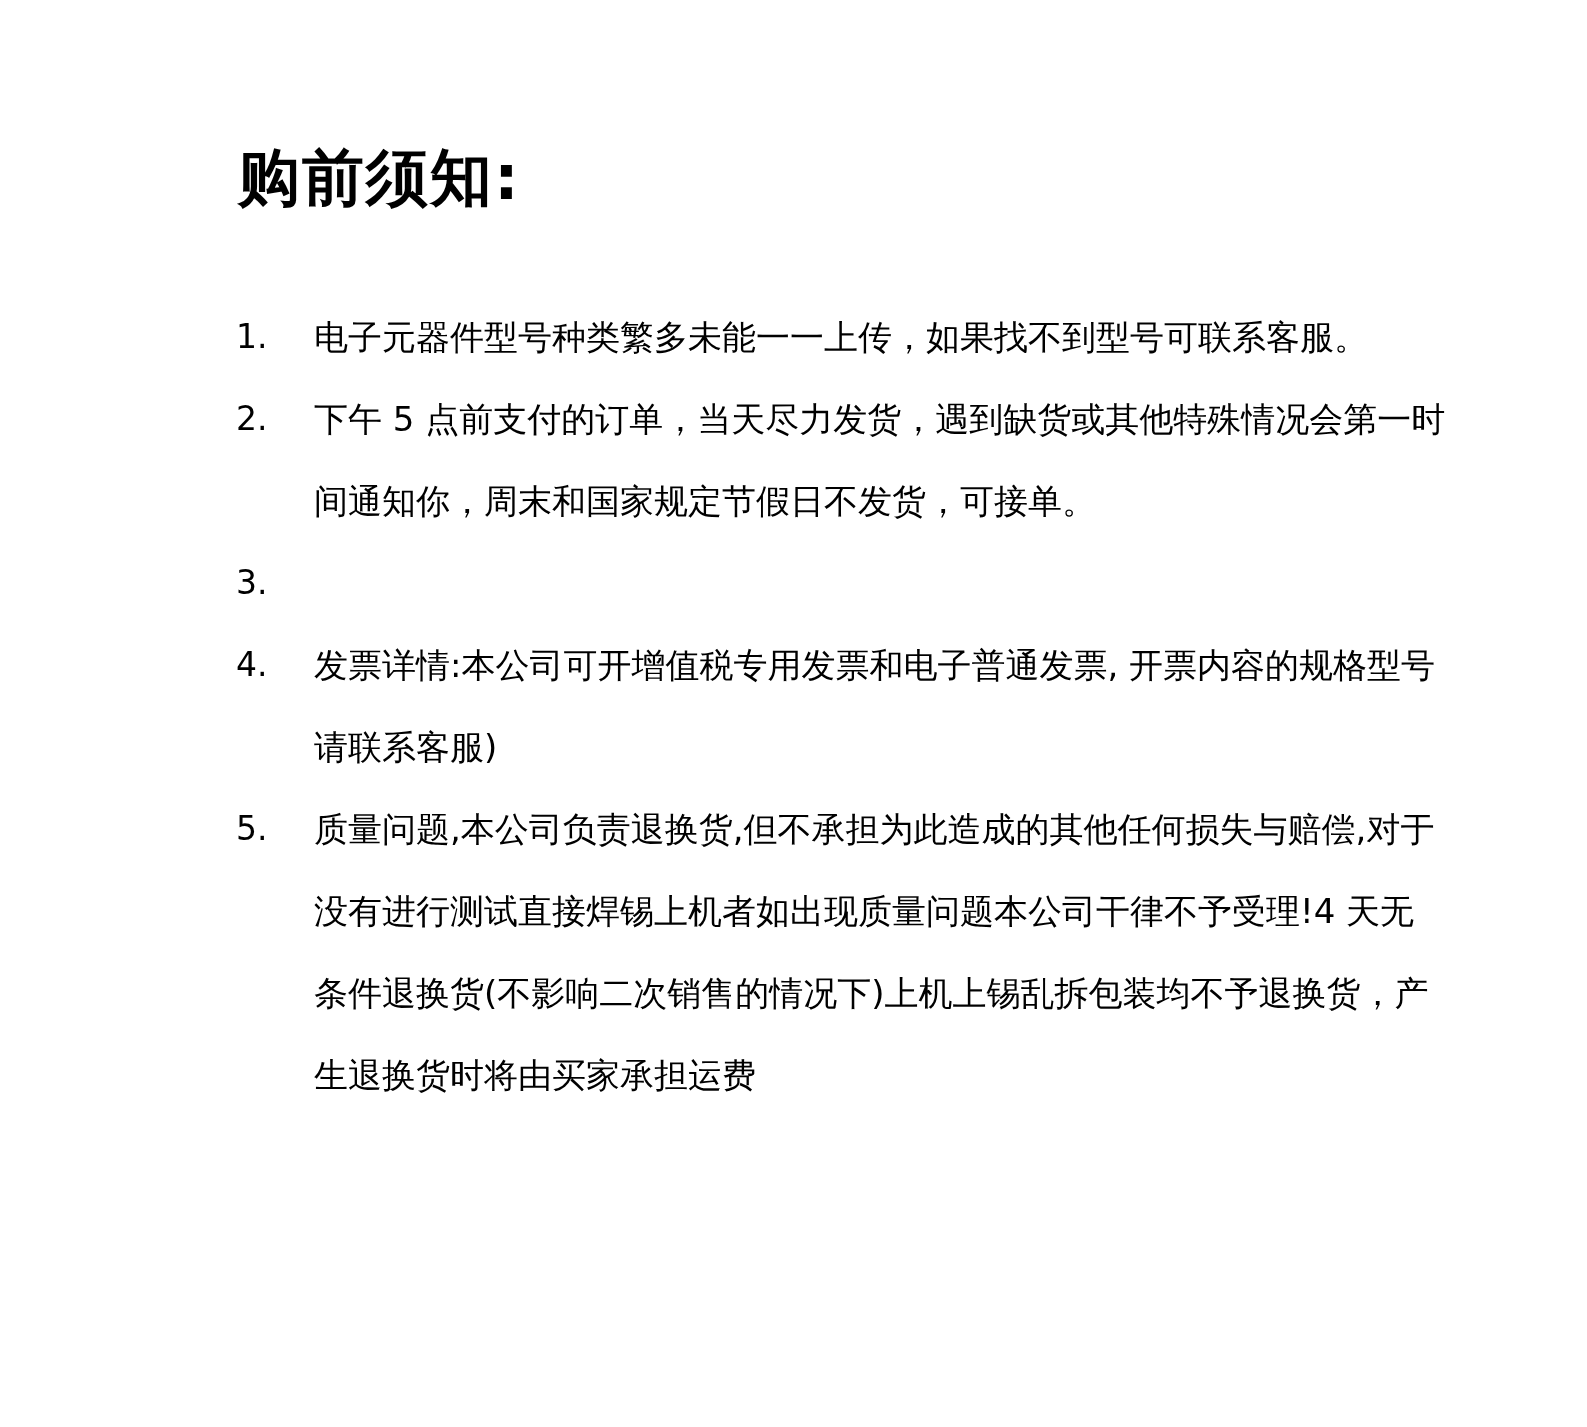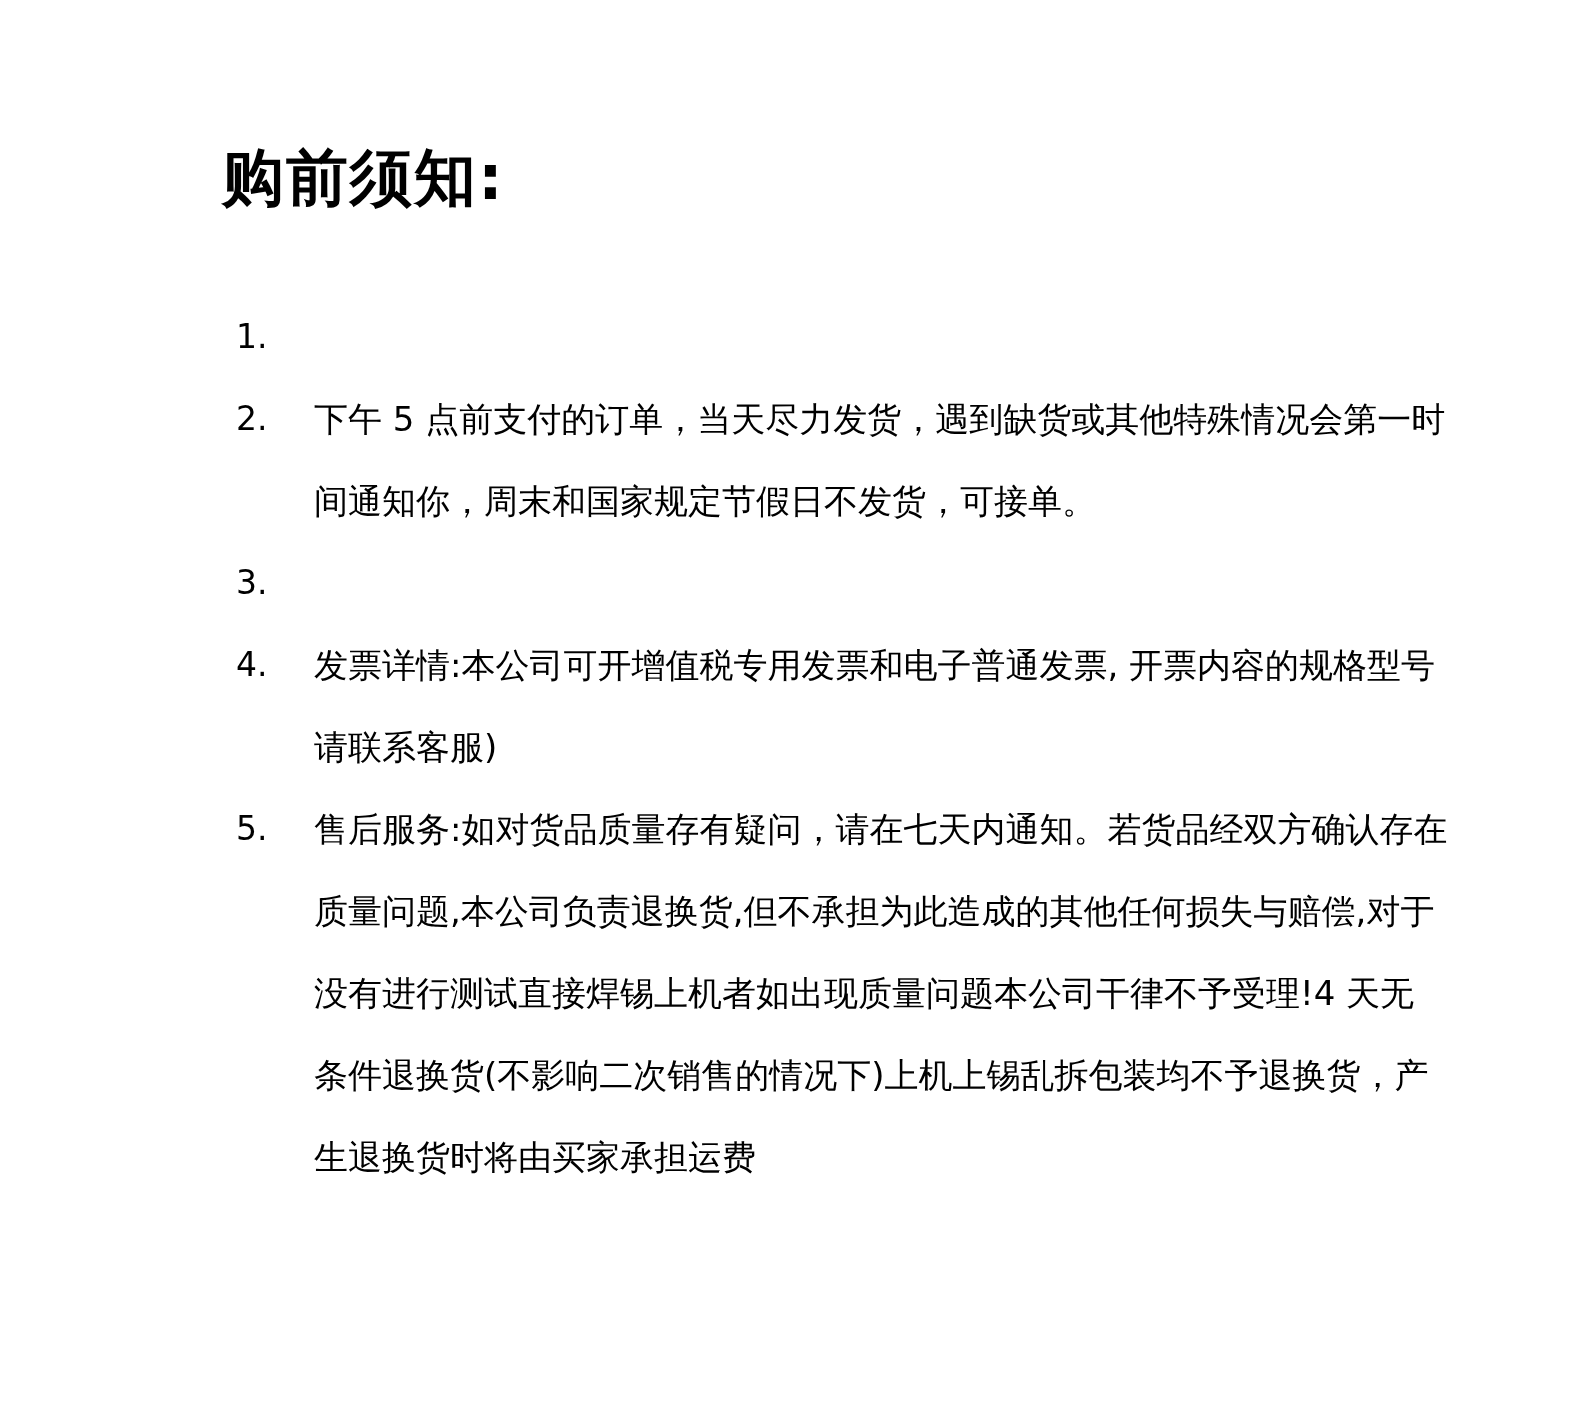--- a/index.html
+++ b/index.html
@@ -15,21 +15,21 @@
     overflow: hidden;
   }
   .page {
     position: relative;
     width: 1587px;
     height: 1427px;
     background: #ffffff;
   }
   .title {
     position: absolute;
-    left: 222px;
+    left: 238px;
     top: 142px;
     margin: 0;
     font-size: 62px;
     line-height: 1.15;
     font-weight: 700;
     letter-spacing: 2px;
     white-space: nowrap;
   }
   .notice-list {
     position: absolute;
@@ -58,20 +58,23 @@
   }
 </style>
 </head>
 <body>
 
 <div class="page">
   <h1 class="title">购前须知:</h1>
   <ol class="notice-list" id="notice-list">
       <li class="item">
         <span class="num">1.</span>
+        <div class="body">
+          <div class="line">电子元器件型号种类繁多未能一一上传，如果找不到型号可联系客服。</div>
+        </div>
       </li>
       <li class="item">
         <span class="num">2.</span>
         <div class="body">
           <div class="line">下午 5 点前支付的订单，当天尽力发货，遇到缺货或其他特殊情况会第一时</div>
           <div class="line">间通知你，周末和国家规定节假日不发货，可接单。</div>
         </div>
       </li>
       <li class="item">
         <span class="num">3.</span>
@@ -79,21 +82,20 @@
       <li class="item">
         <span class="num">4.</span>
         <div class="body">
           <div class="line">发票详情:本公司可开增值税专用发票和电子普通发票, 开票内容的规格型号</div>
           <div class="line">请联系客服)</div>
         </div>
       </li>
       <li class="item">
         <span class="num">5.</span>
         <div class="body">
-          <div class="line">售后服务:如对货品质量存有疑问，请在七天内通知。若货品经双方确认存在</div>
           <div class="line">质量问题,本公司负责退换货,但不承担为此造成的其他任何损失与赔偿,对于</div>
           <div class="line">没有进行测试直接焊锡上机者如出现质量问题本公司干律不予受理!4 天无</div>
           <div class="line">条件退换货(不影响二次销售的情况下)上机上锡乱拆包装均不予退换货，产</div>
           <div class="line">生退换货时将由买家承担运费</div>
         </div>
       </li>
     </ol>
 </div>
 
 </body></html>

